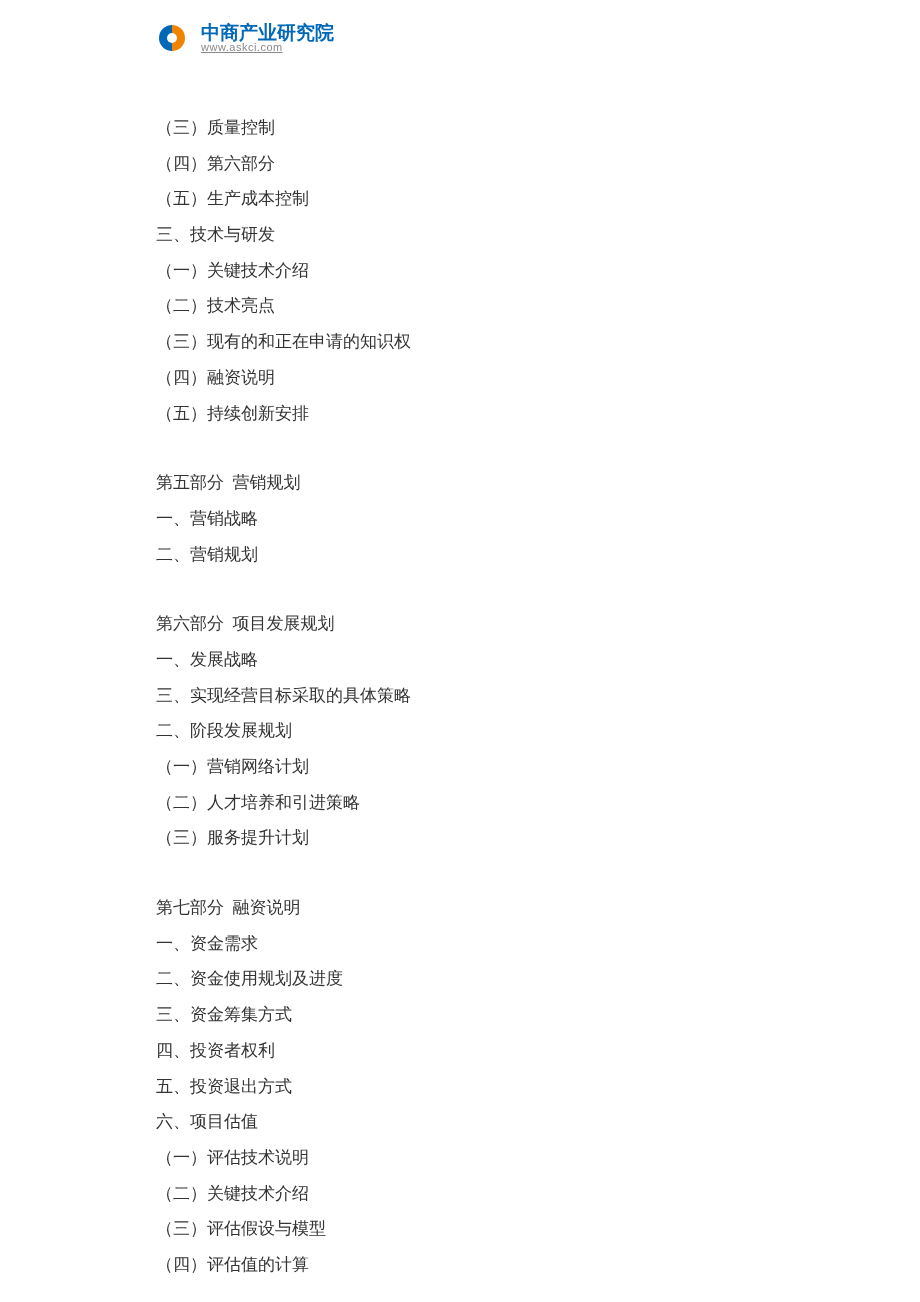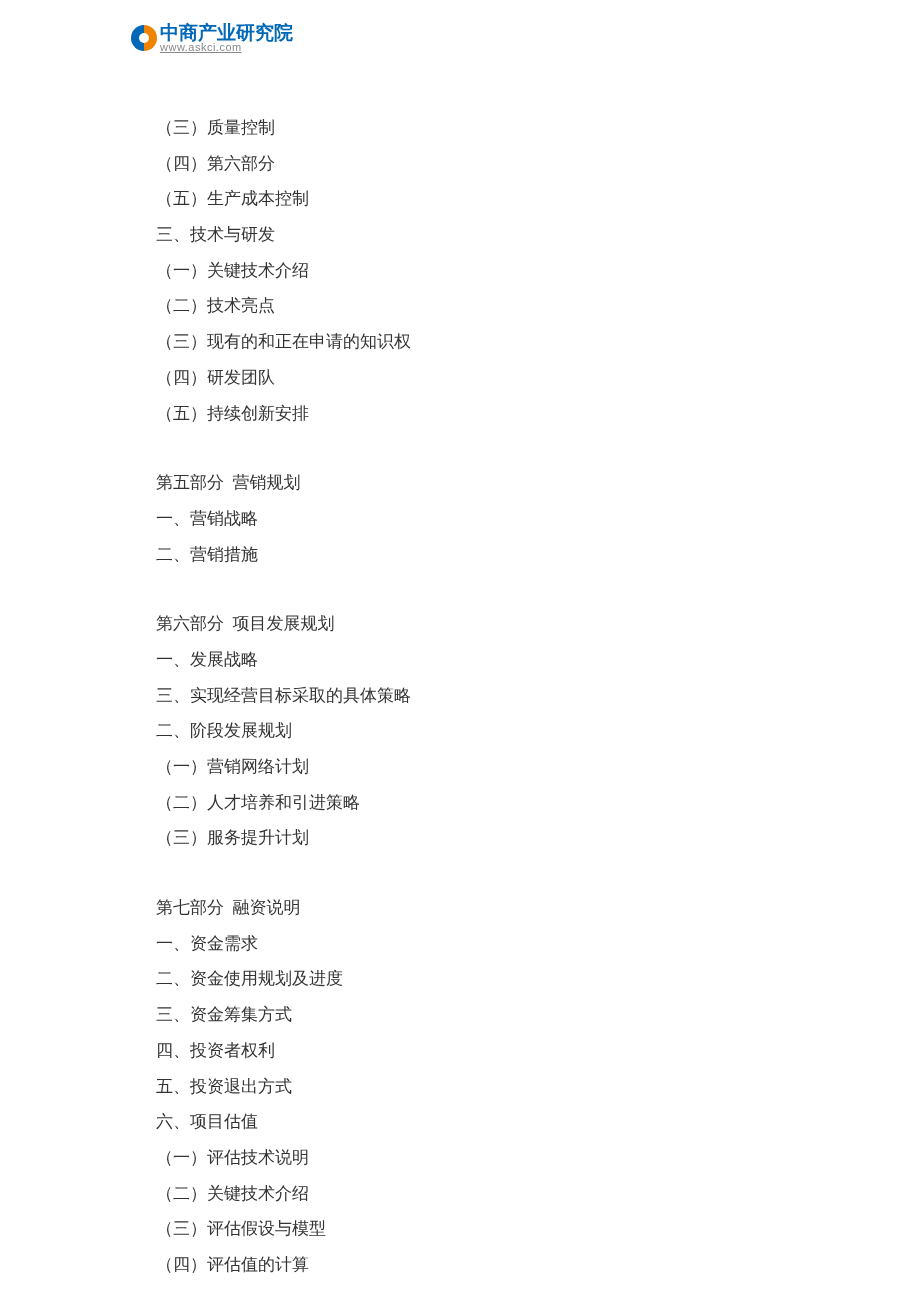--- a/index.html
+++ b/index.html
@@ -8,24 +8,24 @@
       height: 1302px;
       background: #ffffff;
       font-family: "SimSun", "宋体", serif;
       font-size: 17px;
       color: #333333;
       position: relative;
     }
     .logo {
       position: absolute;
       top: 22px;
-      left: 128px;
+      left: 156px;
       display: flex;
       align-items: center;
-      gap: 0;
+      gap: 13px;
     }
     .logo-mark {
       width: 32px;
       height: 32px;
       position: relative;
     }
     .logo-text-wrap {
       display: flex;
       flex-direction: column;
       line-height: 1;
@@ -72,27 +72,27 @@
 </div>
 
 <div class="content">
   <div class="item">（三）质量控制</div>
   <div class="item">（四）第六部分</div>
   <div class="item">（五）生产成本控制</div>
   <div class="item">三、技术与研发</div>
   <div class="item">（一）关键技术介绍</div>
   <div class="item">（二）技术亮点</div>
   <div class="item">（三）现有的和正在申请的知识权</div>
-  <div class="item">（四）研发团队</div>
+  <div class="item">（四）融资说明</div>
   <div class="item">（五）持续创新安排</div>
 
   <div class="section-gap"></div>
   <div class="item">第五部分  营销规划</div>
   <div class="item">一、营销战略</div>
-  <div class="item">二、营销措施</div>
+  <div class="item">二、营销规划</div>
 
   <div class="section-gap"></div>
   <div class="item">第六部分  项目发展规划</div>
   <div class="item">一、发展战略</div>
   <div class="item">三、实现经营目标采取的具体策略</div>
   <div class="item">二、阶段发展规划</div>
   <div class="item">（一）营销网络计划</div>
   <div class="item">（二）人才培养和引进策略</div>
   <div class="item">（三）服务提升计划</div>
 

